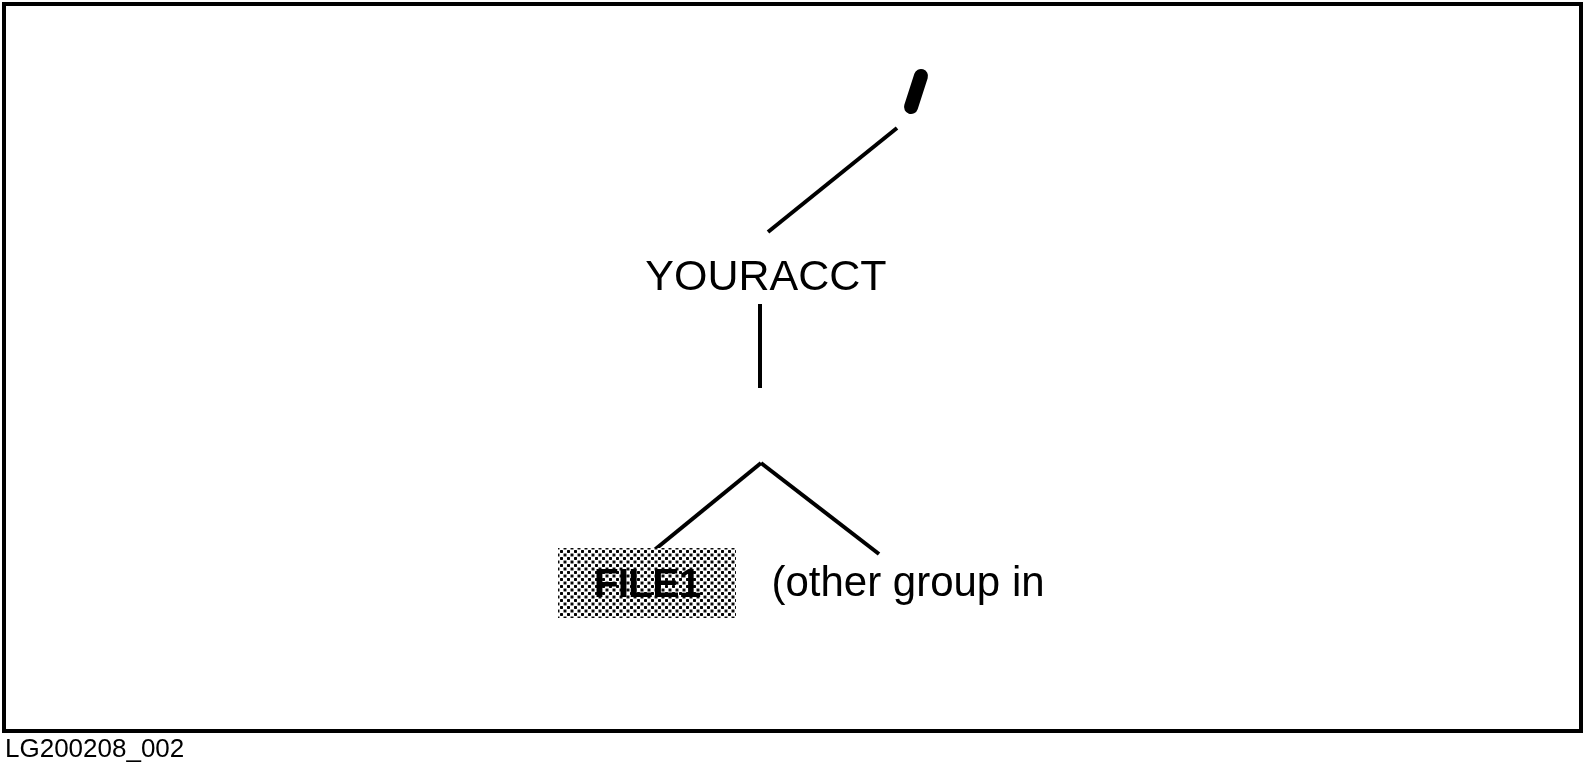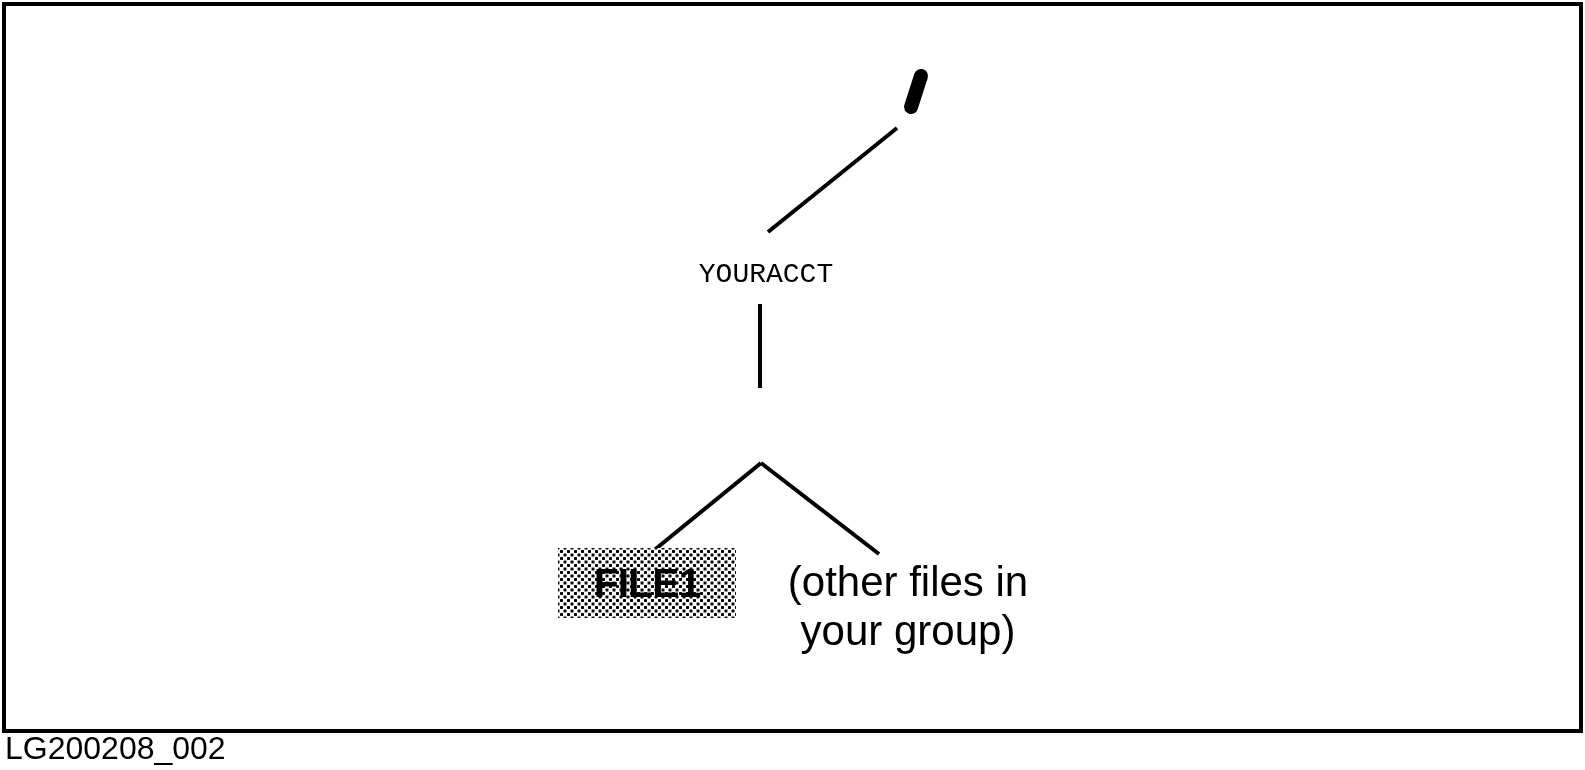--- a/index.html
+++ b/index.html
@@ -28,25 +28,24 @@
   svg.edges {
     position: absolute;
     left: 0;
     top: 0;
     width: 1585px;
     height: 770px;
   }
   .node-label {
     position: absolute;
     transform: translateX(-50%);
-    font-size: 28px;
+    font-size: 43px;
     line-height: 42px;
     white-space: nowrap;
     color: #000000;
-    font-family: Liberation Mono, monospace;
   }
   .label-acct { left: 766px; top: 254px; }
   .label-grp  { left: 766px; top: 403px; }
   .label-other {
     position: absolute;
     left: 908px;
     top: 557px;
     transform: translateX(-50%);
     font-size: 42px;
     line-height: 49px;
@@ -73,21 +72,21 @@
   .file-box span {
     font-size: 41px;
     font-weight: bold;
     letter-spacing: -1px;
     color: #000000;
   }
   .figure-id {
     position: absolute;
     left: 5px;
     top: 733px;
-    font-size: 32px;
+    font-size: 26px;
     line-height: 30px;
     color: #000000;
   }
 </style>
 </head>
 <body>
 
 <div class="canvas">
 
   <div class="frame"></div>
@@ -101,19 +100,18 @@
   </svg>
 
   <div class="node-label label-acct">YOURACCT</div>
 
 
   <div class="file-box">
     <span>FILE1</span>
   </div>
 
   <div class="label-other">
-    <span>(other files in</span><br>
-    <span>your group)</span>
+    <span>(other group in</span><br>
   </div>
 
   <div class="figure-id">LG200208_002</div>
 
 </div>
 
 </body></html>

